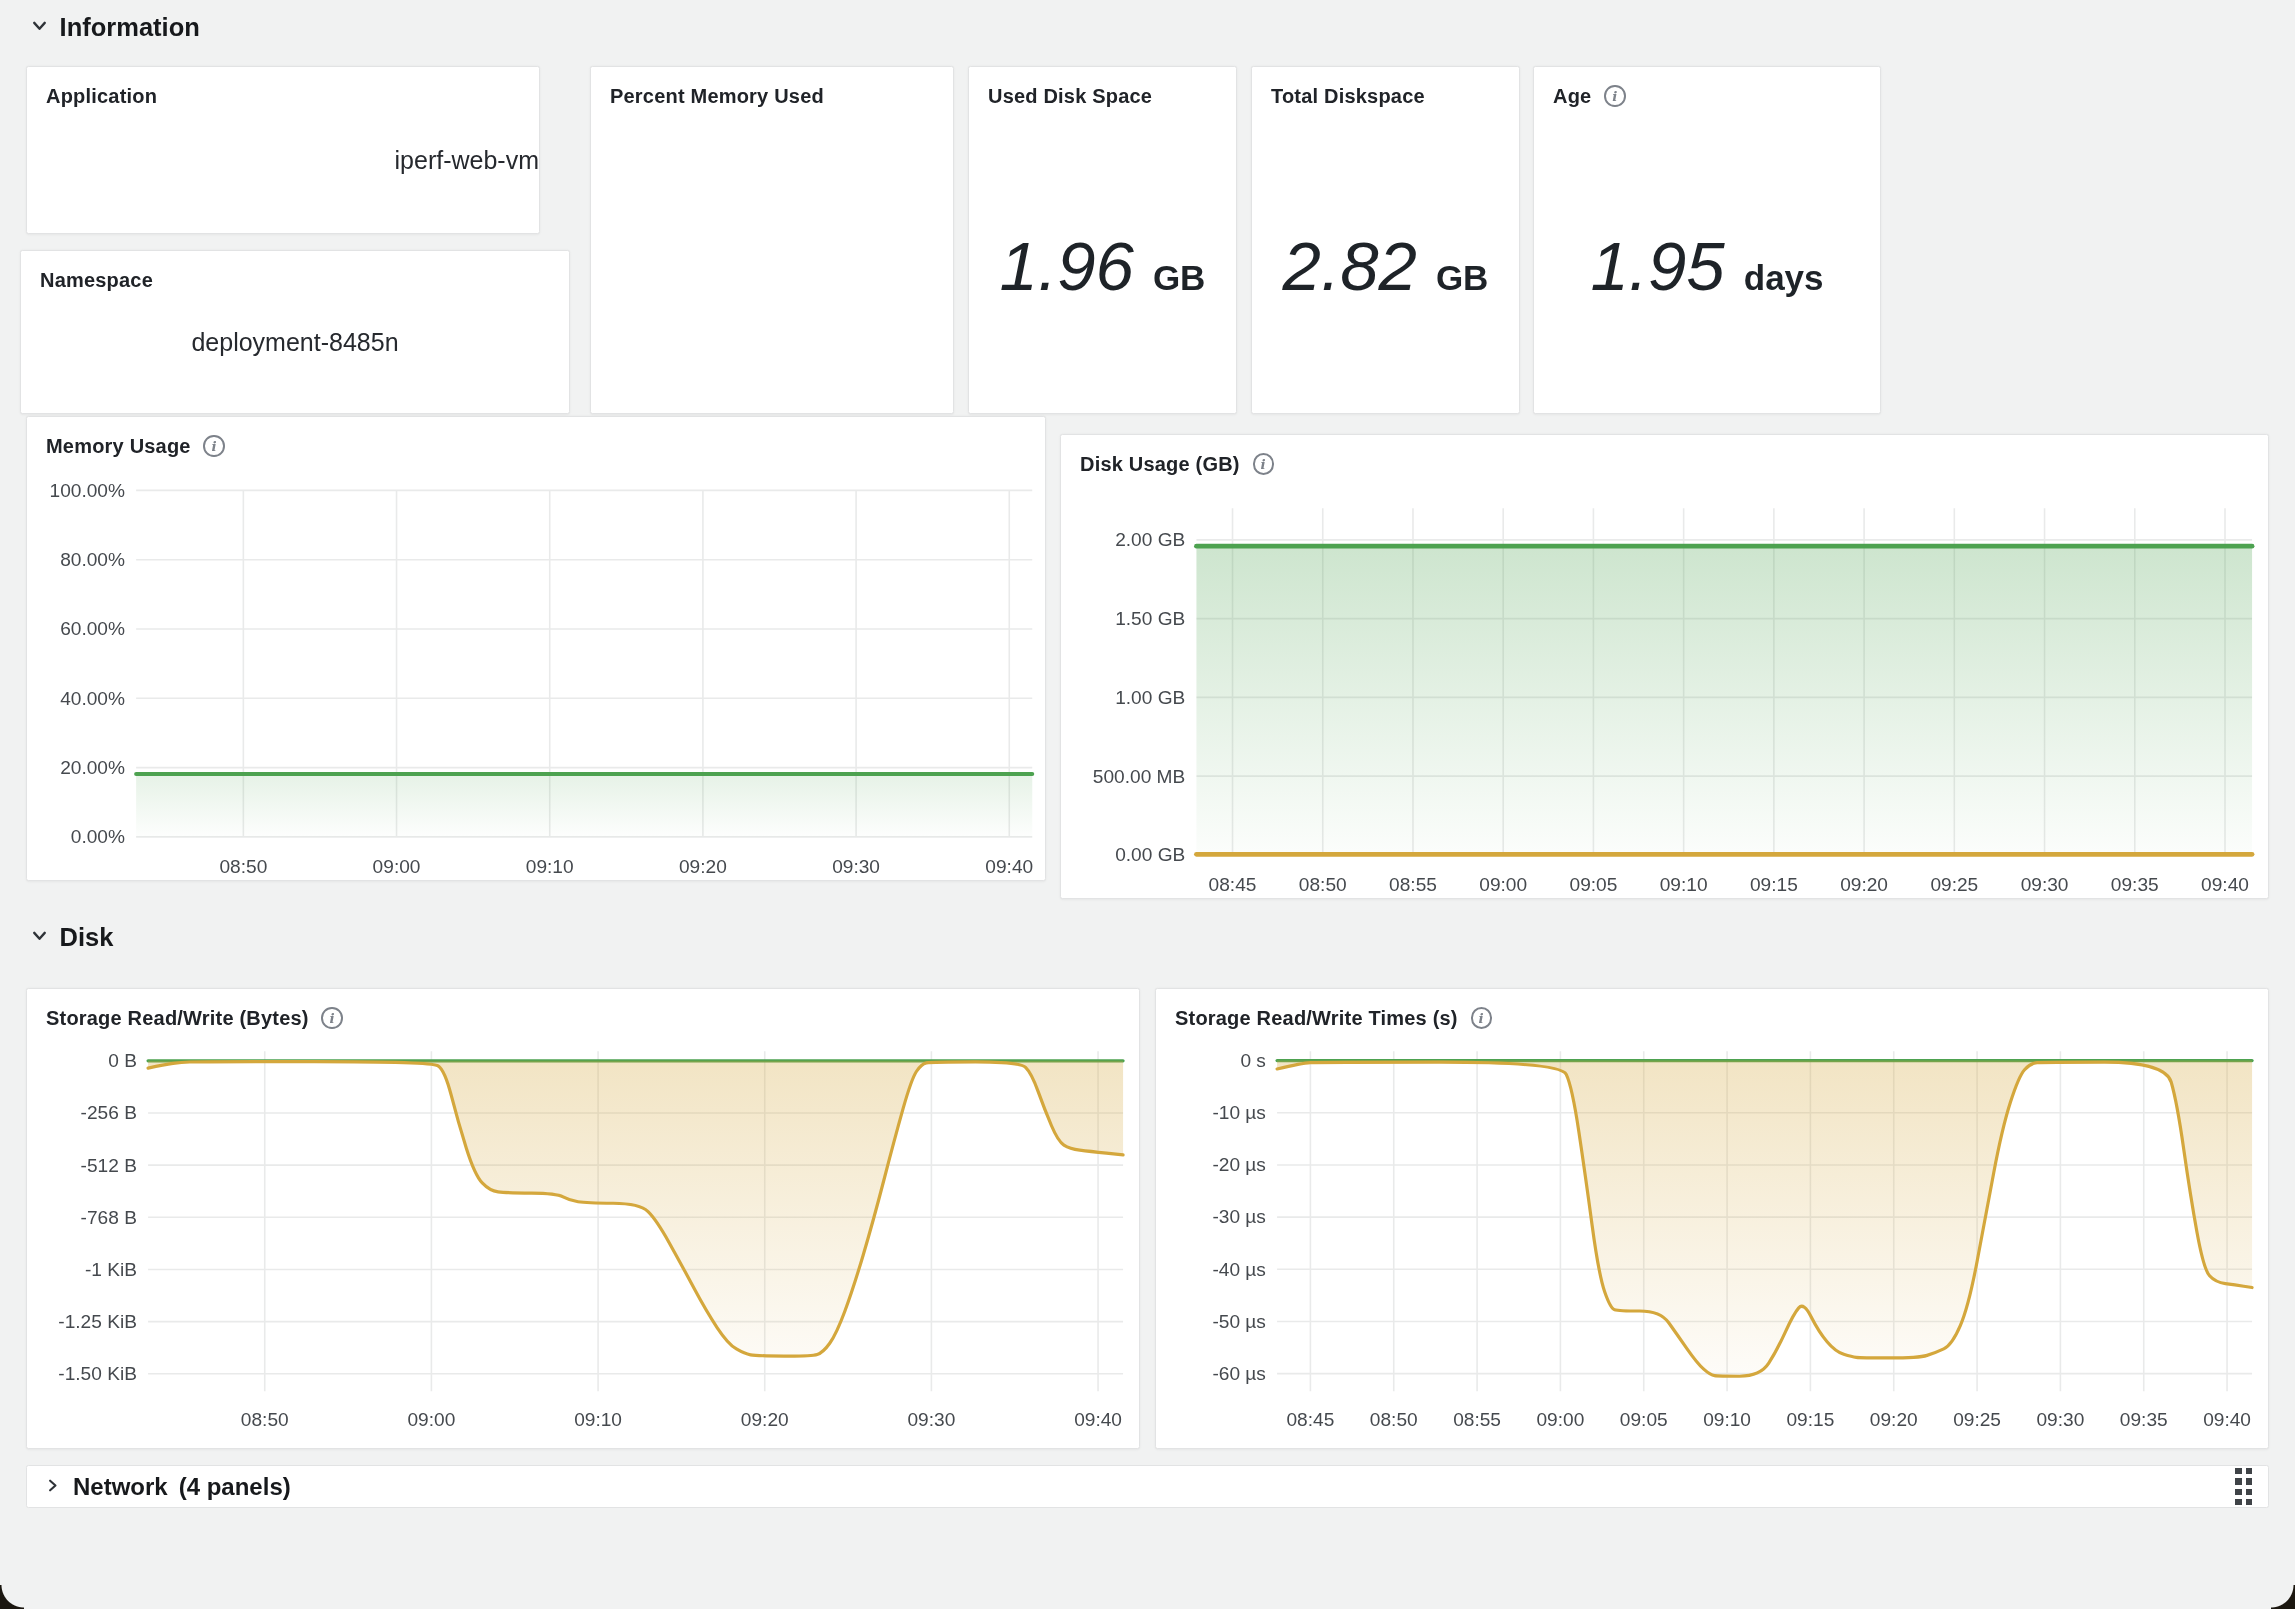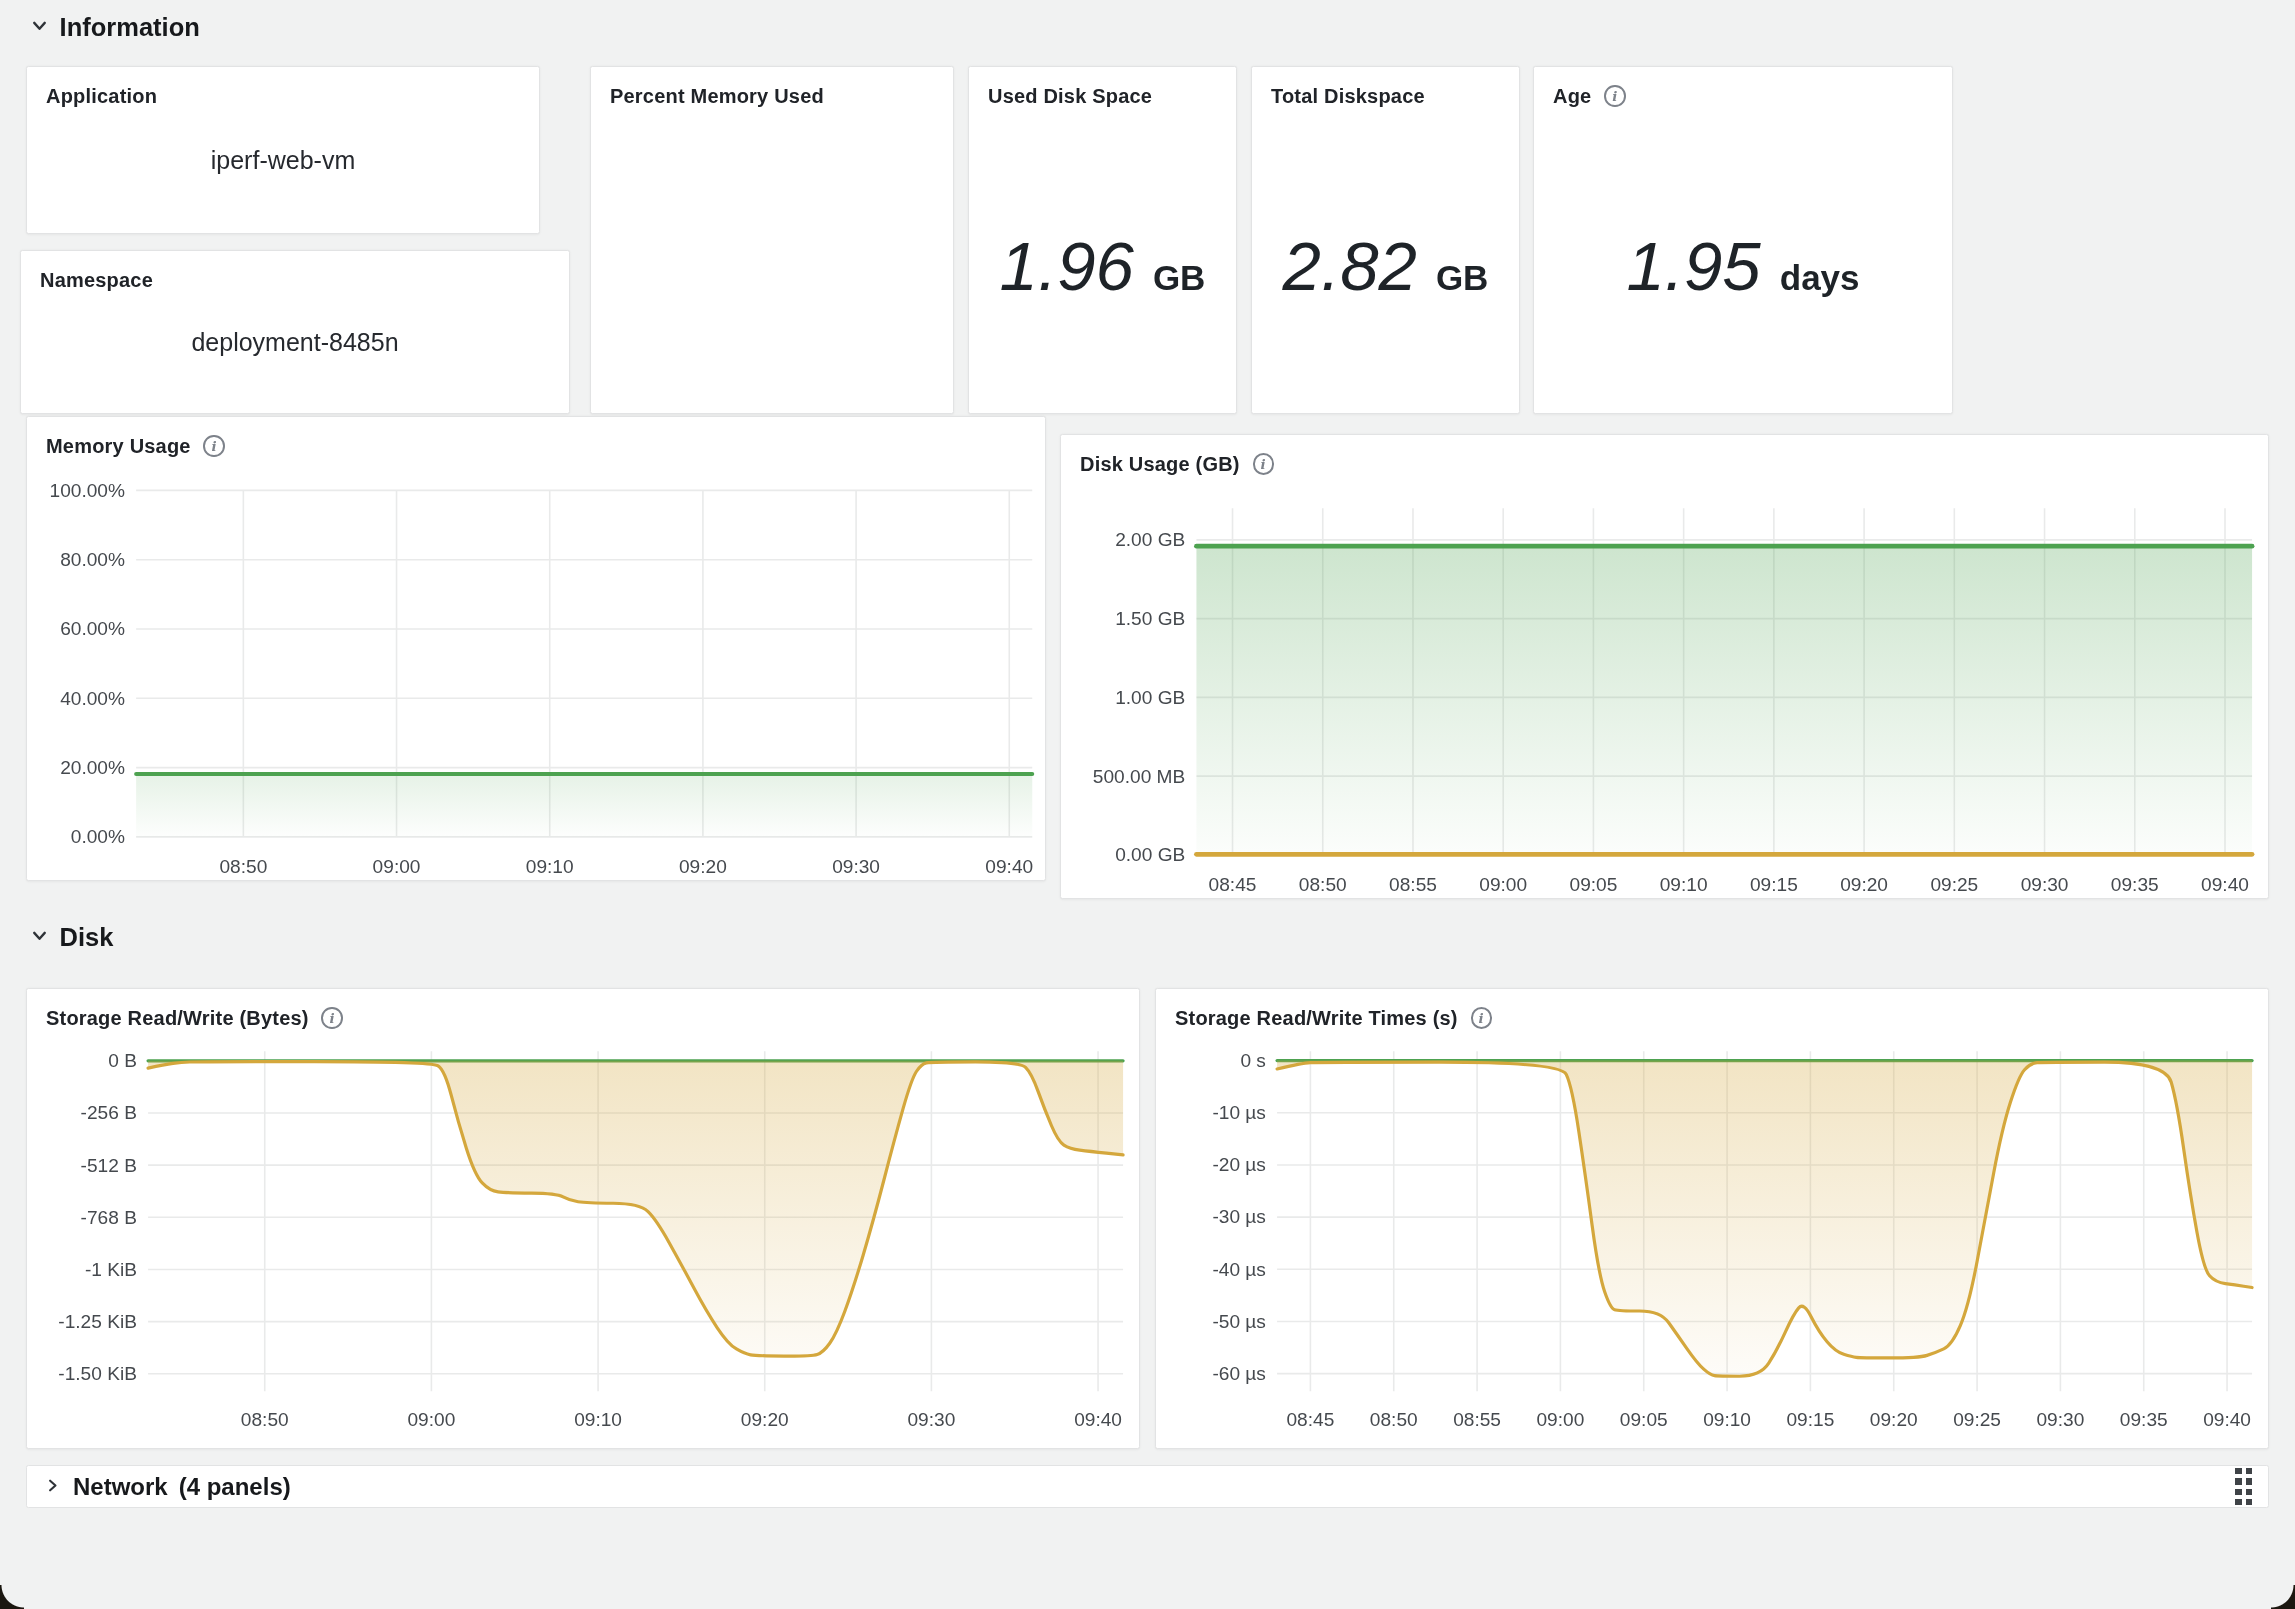--- a/index.html
+++ b/index.html
@@ -51,21 +51,21 @@
     background:radial-gradient(circle at 24px 0px, rgba(0,0,0,0) 22px, #1B1710 23px);}
   .corner-br{position:absolute;right:0;bottom:0;width:24px;height:24px;z-index:9;
     background:radial-gradient(circle at 0px 0px, rgba(0,0,0,0) 22px, #1B1710 23px);}
 
   
   .p-app{left:26px;top:66px;width:514px;height:168px;}
   .p-ns{left:20px;top:250px;width:550px;height:164px;}
   .p-gauge{left:590px;top:66px;width:364px;height:348px;}
   .p-used{left:968px;top:66px;width:269px;height:348px;}
   .p-total{left:1251px;top:66px;width:269px;height:348px;}
-  .p-age{left:1533px;top:66px;width:420px;height:348px;}
+  .p-age{left:1533px;top:66px;width:348px;height:348px;}
   .p-mem{left:26px;top:416px;width:1020px;height:465px;}
   .p-disku{left:1060px;top:434px;width:1209px;height:465px;}
   .p-bytes{left:26px;top:988px;width:1114px;height:461px;}
   .p-times{left:1155px;top:988px;width:1114px;height:461px;}
   #info-header{left:29px;top:12.8px;}
   #disk-header{left:29px;top:923px;}
   .network-row{left:26px;top:1465px;width:2243px;height:43px;justify-content:center;}
 </style>
 </head>
 <body>
@@ -76,21 +76,21 @@
         <polyline points="4,6 8,10.5 12,6" fill="none" stroke="#2F3338" stroke-width="1.8" stroke-linecap="round" stroke-linejoin="round"></polyline>
       </svg>
   </span>
   <span>Information</span>
 </div>
 
 <div class="panel p-app">
   <div class="panel-title">
     <span>Application</span>
   </div>
-  <div class="stat-body" style="padding-top:21px;">
+  <div class="stat-body" style="padding-top:21px;justify-content:flex-end;">
     <span class="stat-text">iperf-web-vm</span>
   </div>
 </div>
 
 <div class="panel p-ns">
   <div class="panel-title">
     <span>Namespace</span>
   </div>
   <div class="stat-body" style="padding-top:21px;">
     <span class="stat-text">deployment-8485n</span>

